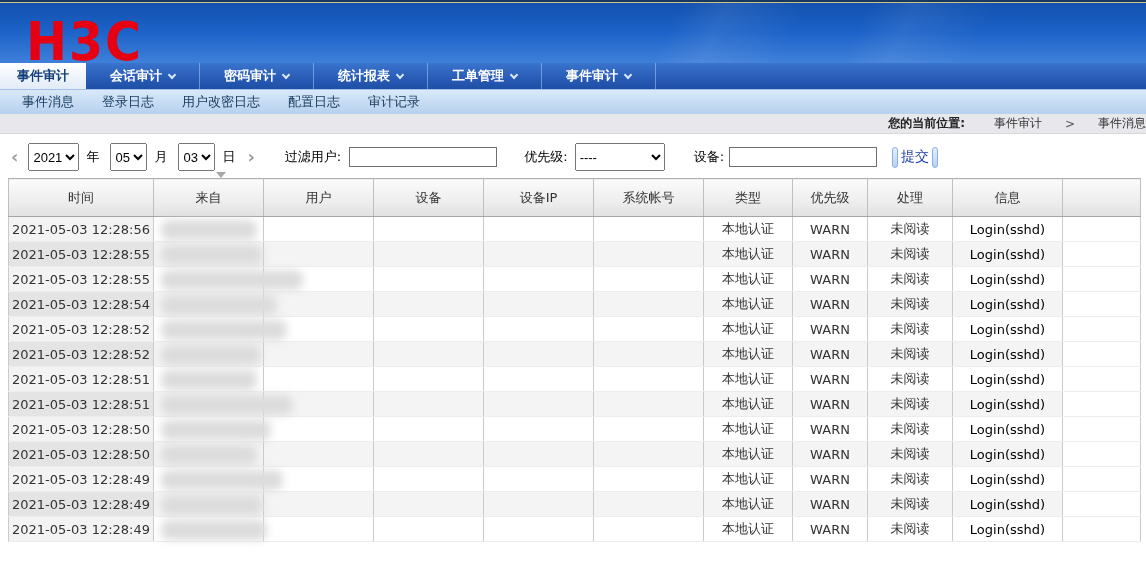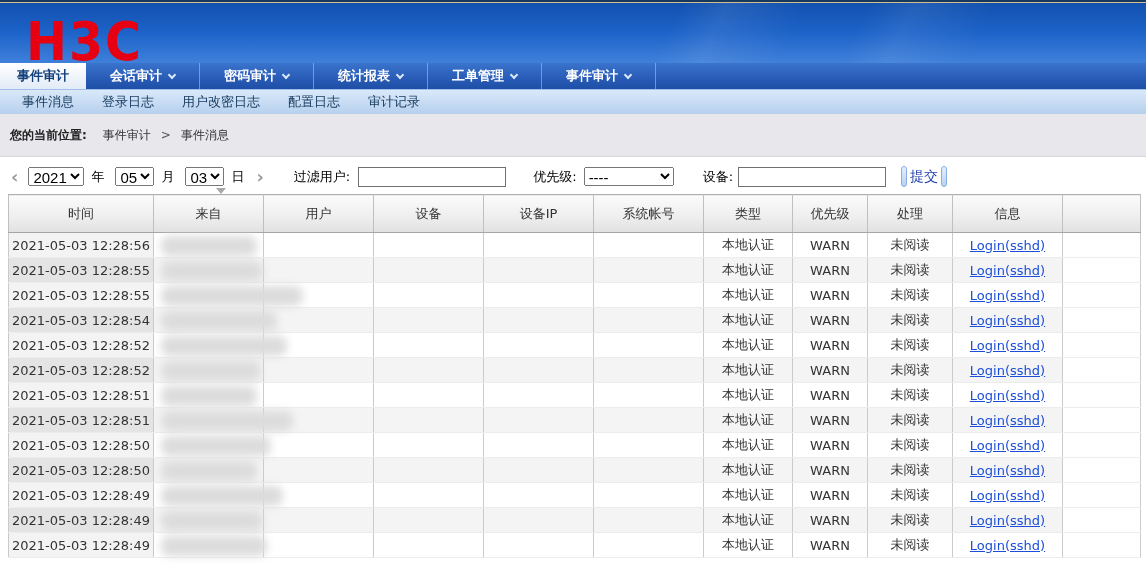--- a/index.html
+++ b/index.html
@@ -52,35 +52,35 @@
   
   .subnav {
     height:25px; display:flex; align-items:center; padding-left:8px;
     background:linear-gradient(180deg,#d9e9fa 0%, #c6dbf3 55%, #b7d0ee 100%);
     border-top:1px solid #9dc0ea;
   }
   .subnav-item { padding:0 14px; font-size:13px; color:#16395d; cursor:pointer; white-space:nowrap; }
 
   
   .breadcrumb {
-    height:43px; display:flex; align-items:center; padding-left:10px; gap:10px;
+    height:20px; display:flex; align-items:center; padding-left:10px; gap:23px;
     background:#e7e7ec; border-bottom:1px solid #d8d8dc;
-    font-size:12px; color:#222;
+    font-size:12px; color:#222;justify-content:flex-end;
   }
   .breadcrumb .bc-label { font-weight:bold; margin-right:6px; }
   .bc-link { color:#333; cursor:pointer; }
   .bc-sep { color:#555; }
 
   
   .filterbar {
     display:flex; align-items:center; gap:5px;
     padding:9px 0 5px 8px; font-size:13px; color:#000;
   }
   .arrow { font-size:18px; line-height:1; color:#999; font-weight:bold; padding:0 3px; cursor:pointer; user-select:none; }
-  .filterbar select { font-size:15px; height:19px; margin:0 2px; }
+  .filterbar select { font-size:13px; height:28px; margin:0 2px; }
   .unit { margin-right:4px; }
   .flabel { margin-left:22px; }
   .text-input { width:148px; height:20px; border:1px solid #707070; font-size:13px; padding:1px 4px; margin-left:3px; }
   .submit-btn { display:inline-flex; align-items:center; background:none; border:none; padding:0; margin-left:10px; cursor:pointer; }
   .cap { width:6px; height:21px; background:linear-gradient(180deg,#e6effc,#b6d1f2); border:1px solid #88aee4; border-radius:3px; }
   .submit-label { color:#1d3da8; font-size:14px; padding:0 3px; font-family:"DejaVu Sans","Liberation Sans",sans-serif; }
 
   
   .table-wrap { position:relative; margin:2px 0 0 8px; }
   .sort-tri {
@@ -103,21 +103,21 @@
   }
   tbody tr:nth-child(even) td { background:#f4f4f5; }
   tbody td.col-time { background:#f3f3f3; color:#333; }
   tbody tr:nth-child(even) td.col-time { background:#e4e4e4; }
   tbody td.col-last { background:#fff !important; }
   tbody td.col-from { overflow:visible; }
   .redact {
     height:20px; margin:2px 0 0 6px; background:#dcdcdc;
     border-radius:8px; filter:blur(4px);
   }
-  .info-link { color:#1d4ed8; text-decoration:underline; cursor:pointer; }
+  .info-link { color:#000000; cursor:pointer; }
 </style>
 </head>
 <body>
 
 <div class="top-strip"></div>
 <div class="gold-line"></div>
 
 <div class="banner">
   <div class="logo">H3C</div>
 </div>

